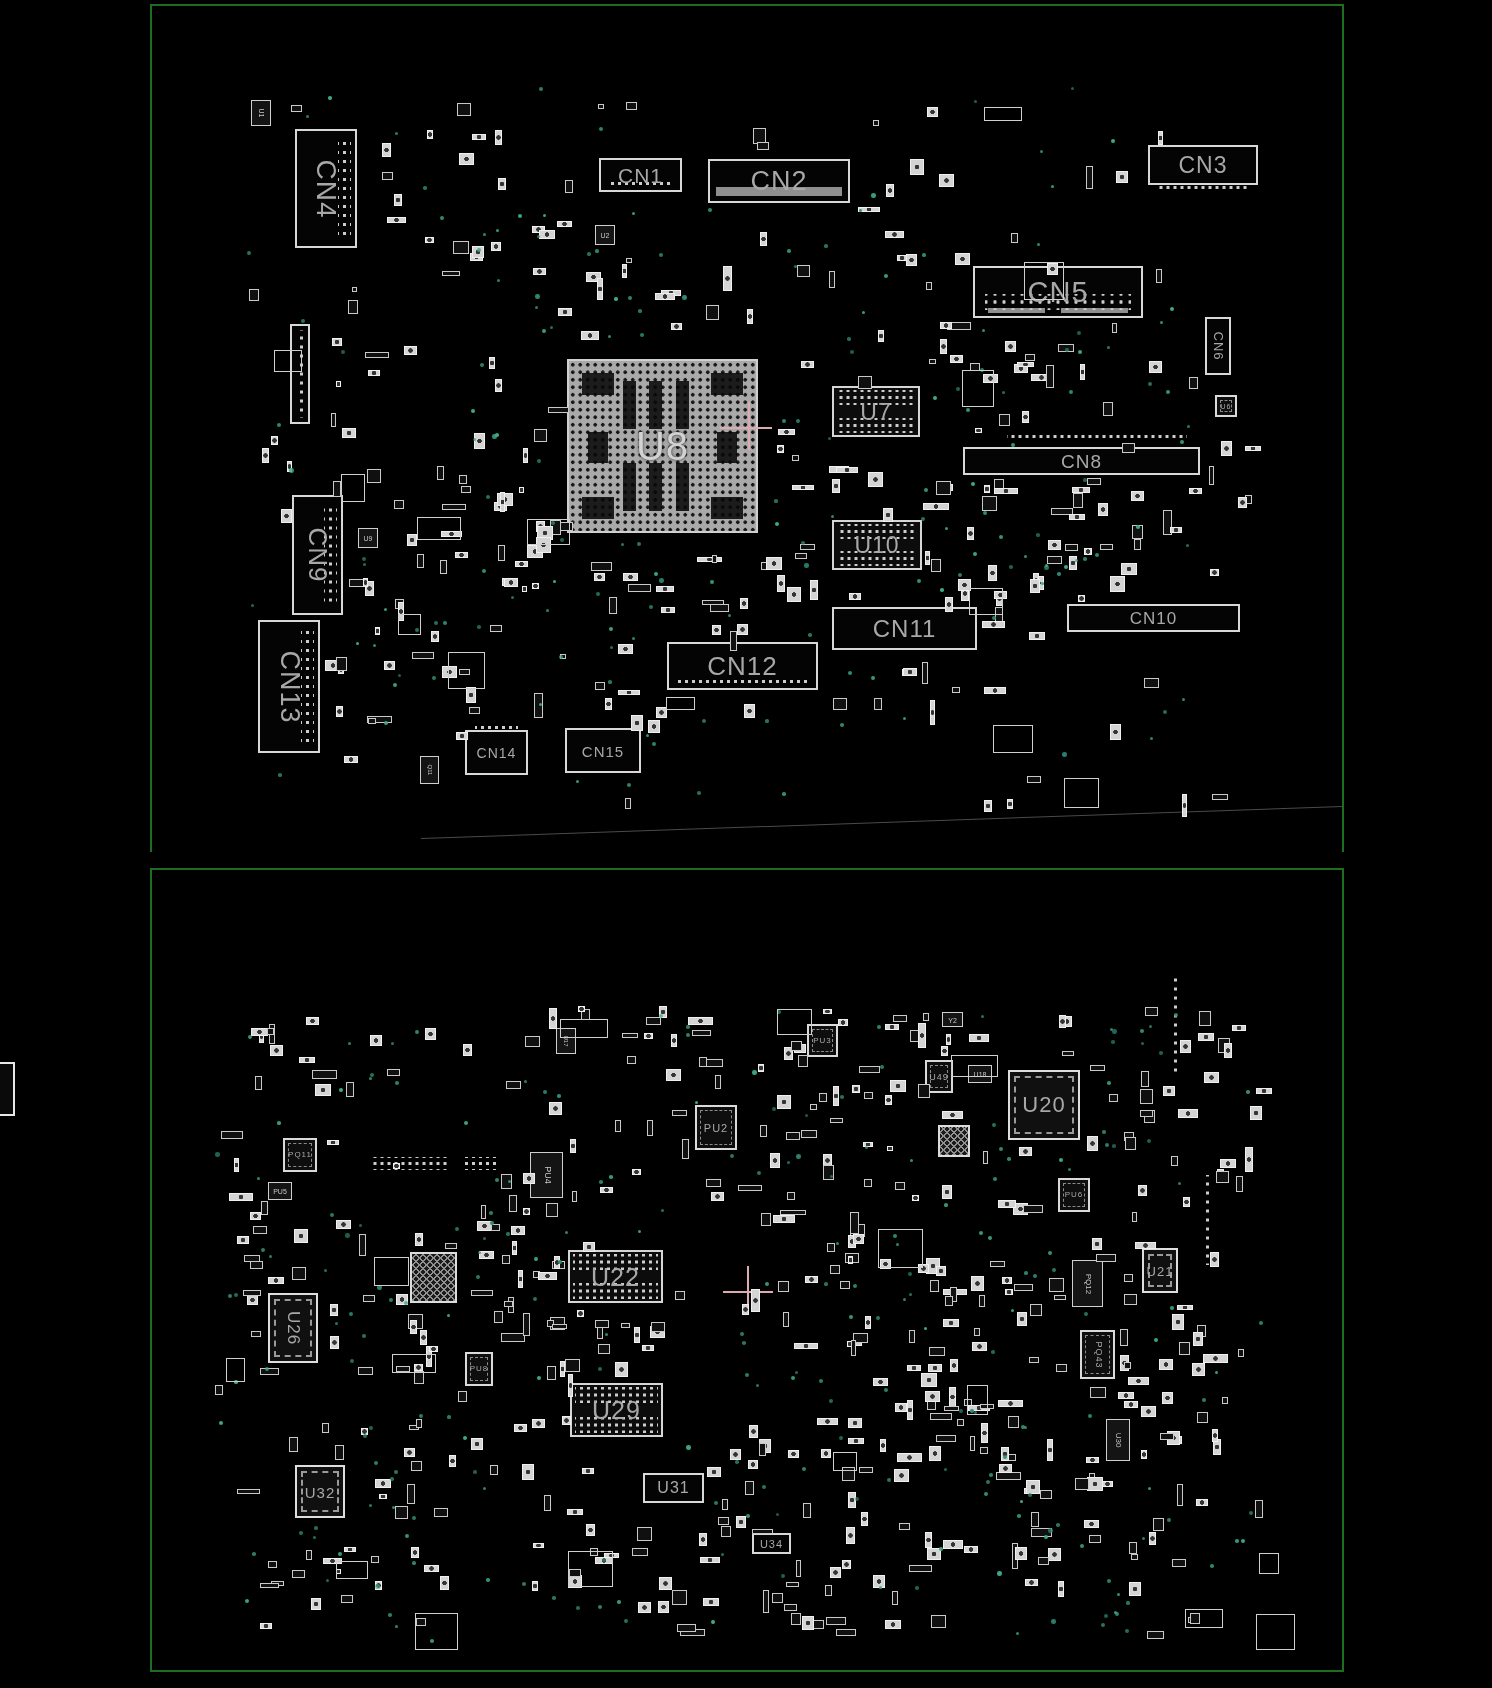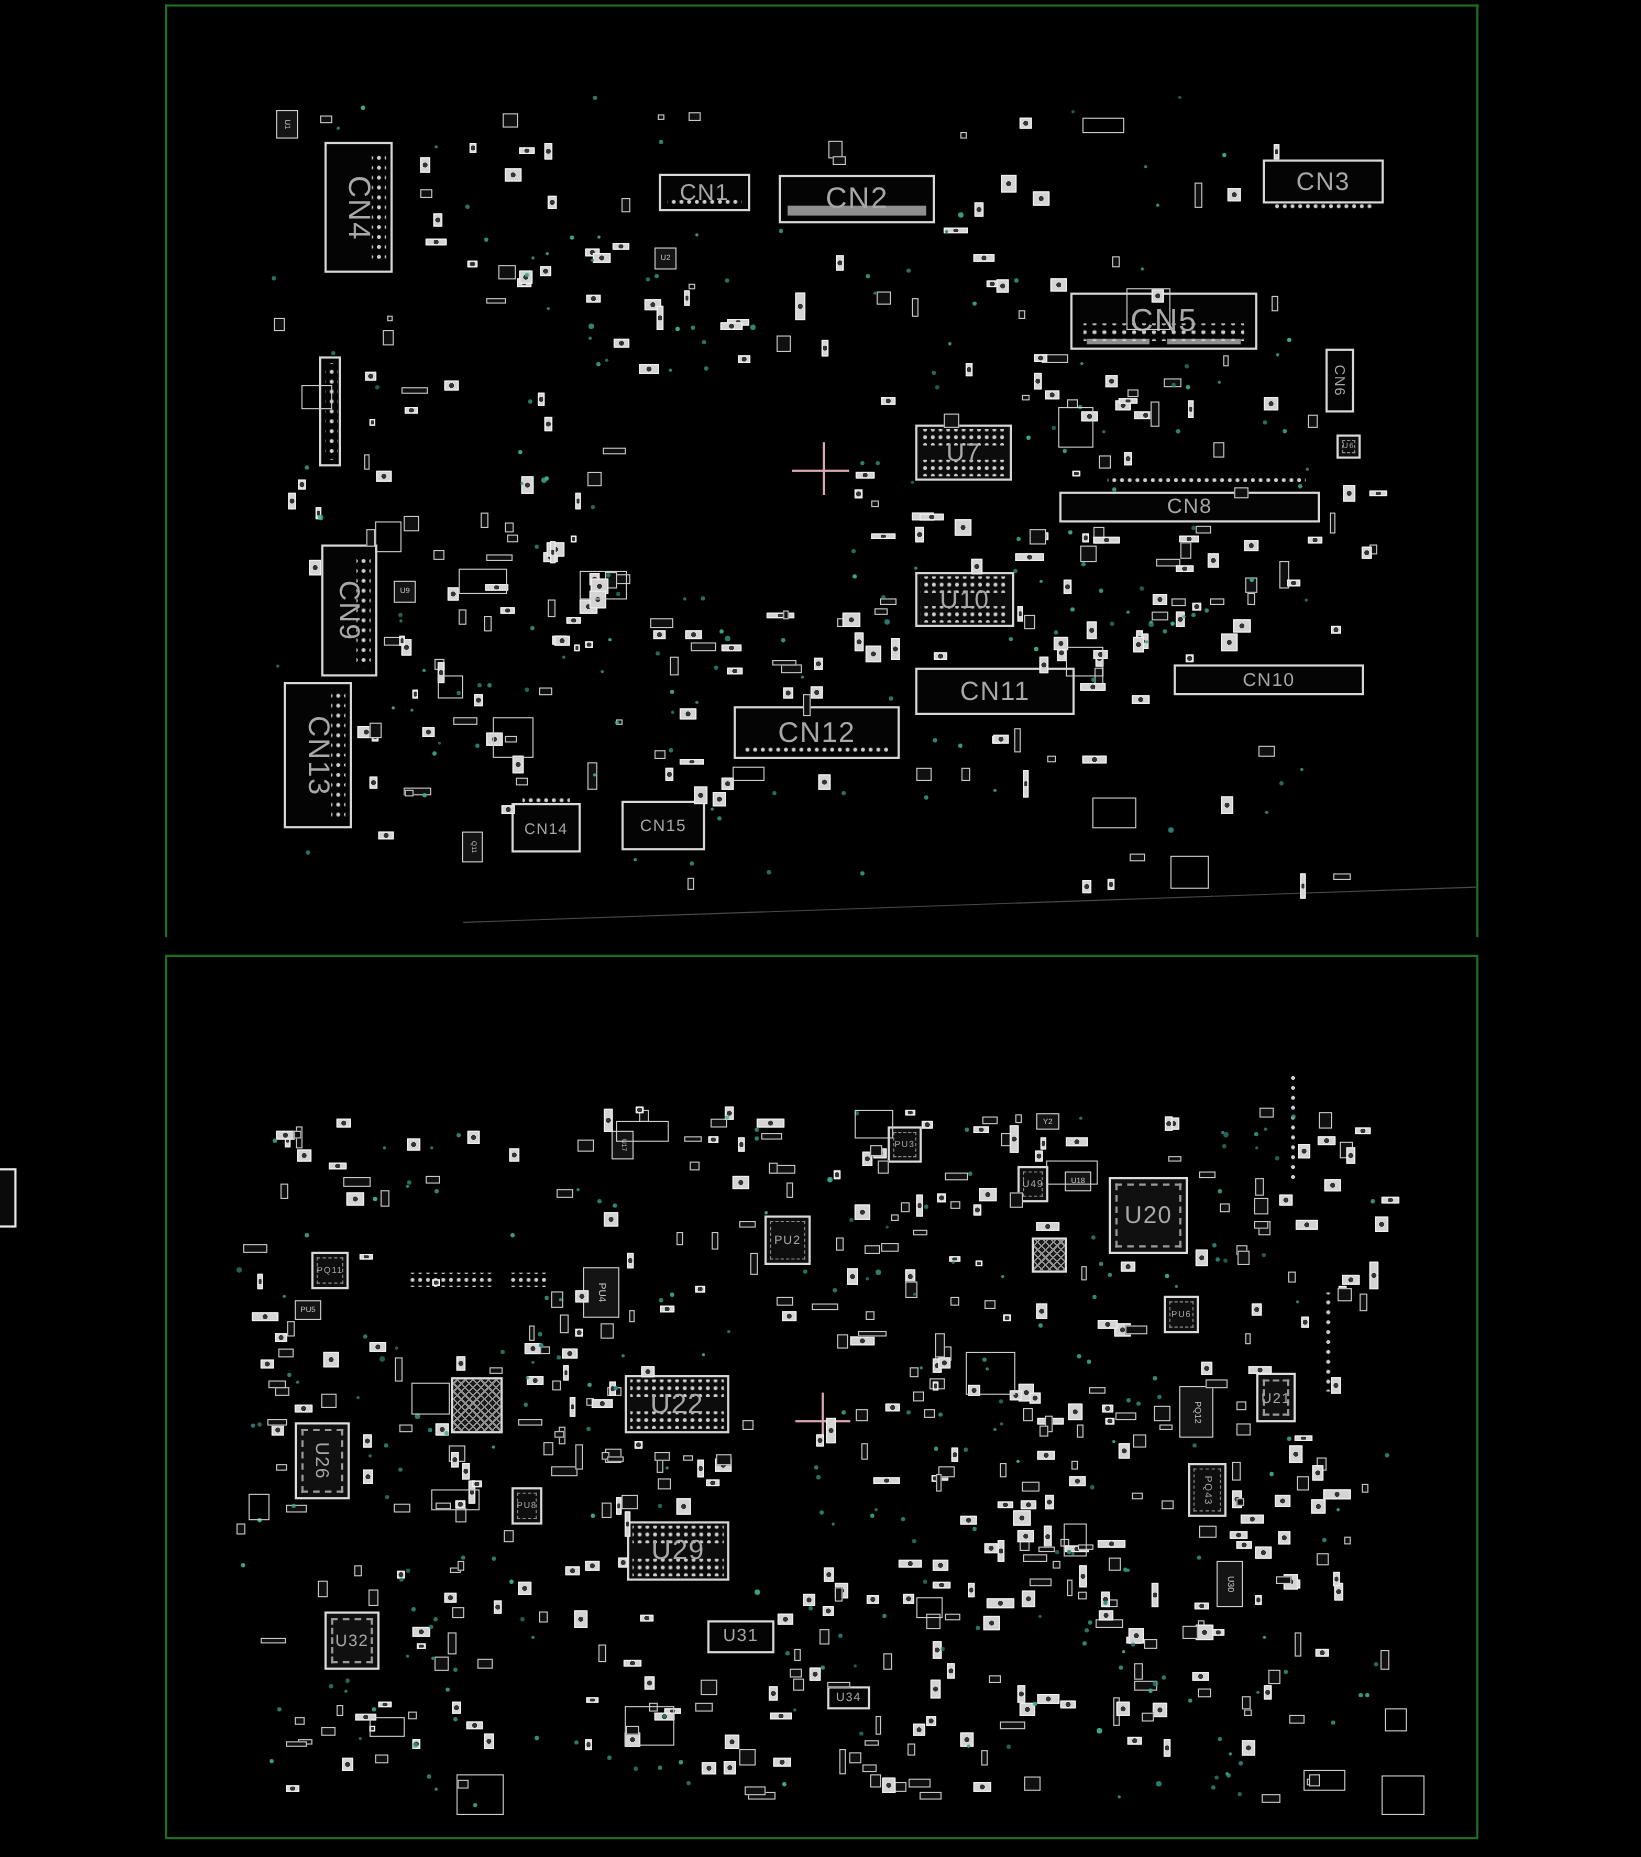--- a/index.html
+++ b/index.html
@@ -71,20 +71,35 @@
       <div class="bar" style="left: 8%; bottom: 3px; width: 34%; height: 5px;"></div>
       <div class="bar" style="left: 52%; bottom: 3px; width: 40%; height: 5px;"></div>
       <div class="dots" style="left: 10px; right: 10px; top: 55%; height: 16px; background-size: 9px 8px;"></div>
       <span class="lbl" style="font-size: 29px;">CN5</span>
     </div>
     <div class="comp c-conn" style="left: 1205px; top: 317px; width: 26px; height: 58px;">
       <span class="lbl rot" style="font-size: 13px;">CN6</span>
     </div>
     <div class="comp c-conn" style="left: 290px; top: 324px; width: 20px; height: 100px;">
       <div class="dots dotsv" style="left: 4px; top: 4px; bottom: 4px; width: 11px;"></div>
+    </div>
+    <div class="comp c-bgabig" style="left: 567px; top: 359px; width: 191px; height: 174px;">
+      <div class="patch" style="left: 7%; top: 7%; width: 17%; height: 13%;"></div>
+      <div class="patch" style="left: 76%; top: 7%; width: 17%; height: 13%;"></div>
+      <div class="patch" style="left: 7%; top: 80%; width: 17%; height: 13%;"></div>
+      <div class="patch" style="left: 76%; top: 80%; width: 17%; height: 13%;"></div>
+      <div class="patch" style="left: 29%; top: 12%; width: 7%; height: 28%;"></div>
+      <div class="patch" style="left: 43%; top: 12%; width: 7%; height: 28%;"></div>
+      <div class="patch" style="left: 57%; top: 12%; width: 7%; height: 28%;"></div>
+      <div class="patch" style="left: 29%; top: 60%; width: 7%; height: 28%;"></div>
+      <div class="patch" style="left: 43%; top: 60%; width: 7%; height: 28%;"></div>
+      <div class="patch" style="left: 57%; top: 60%; width: 7%; height: 28%;"></div>
+      <div class="patch" style="left: 10%; top: 42%; width: 11%; height: 18%;"></div>
+      <div class="patch" style="left: 79%; top: 42%; width: 11%; height: 18%;"></div>
+      <span class="lbl" style="font-size: 40px;">U8</span>
     </div>
     <div class="comp c-bga" style="left: 832px; top: 386px; width: 88px; height: 51px;">
       <div class="dots" style="left: 3px; right: 3px; height: 15px; top: 2px;"></div>
       <div class="dots" style="left: 3px; right: 3px; height: 15px; bottom: 2px;"></div>
       <span class="lbl" style="font-size: 23px;">U7</span>
     </div>
     <div class="comp c-conn" style="left: 963px; top: 447px; width: 237px; height: 28px;">
       <span class="lbl" style="font-size: 19px;">CN8</span>
     </div>
     <div class="comp c-qfn" style="left: 1215px; top: 395px; width: 22px; height: 22px;">

